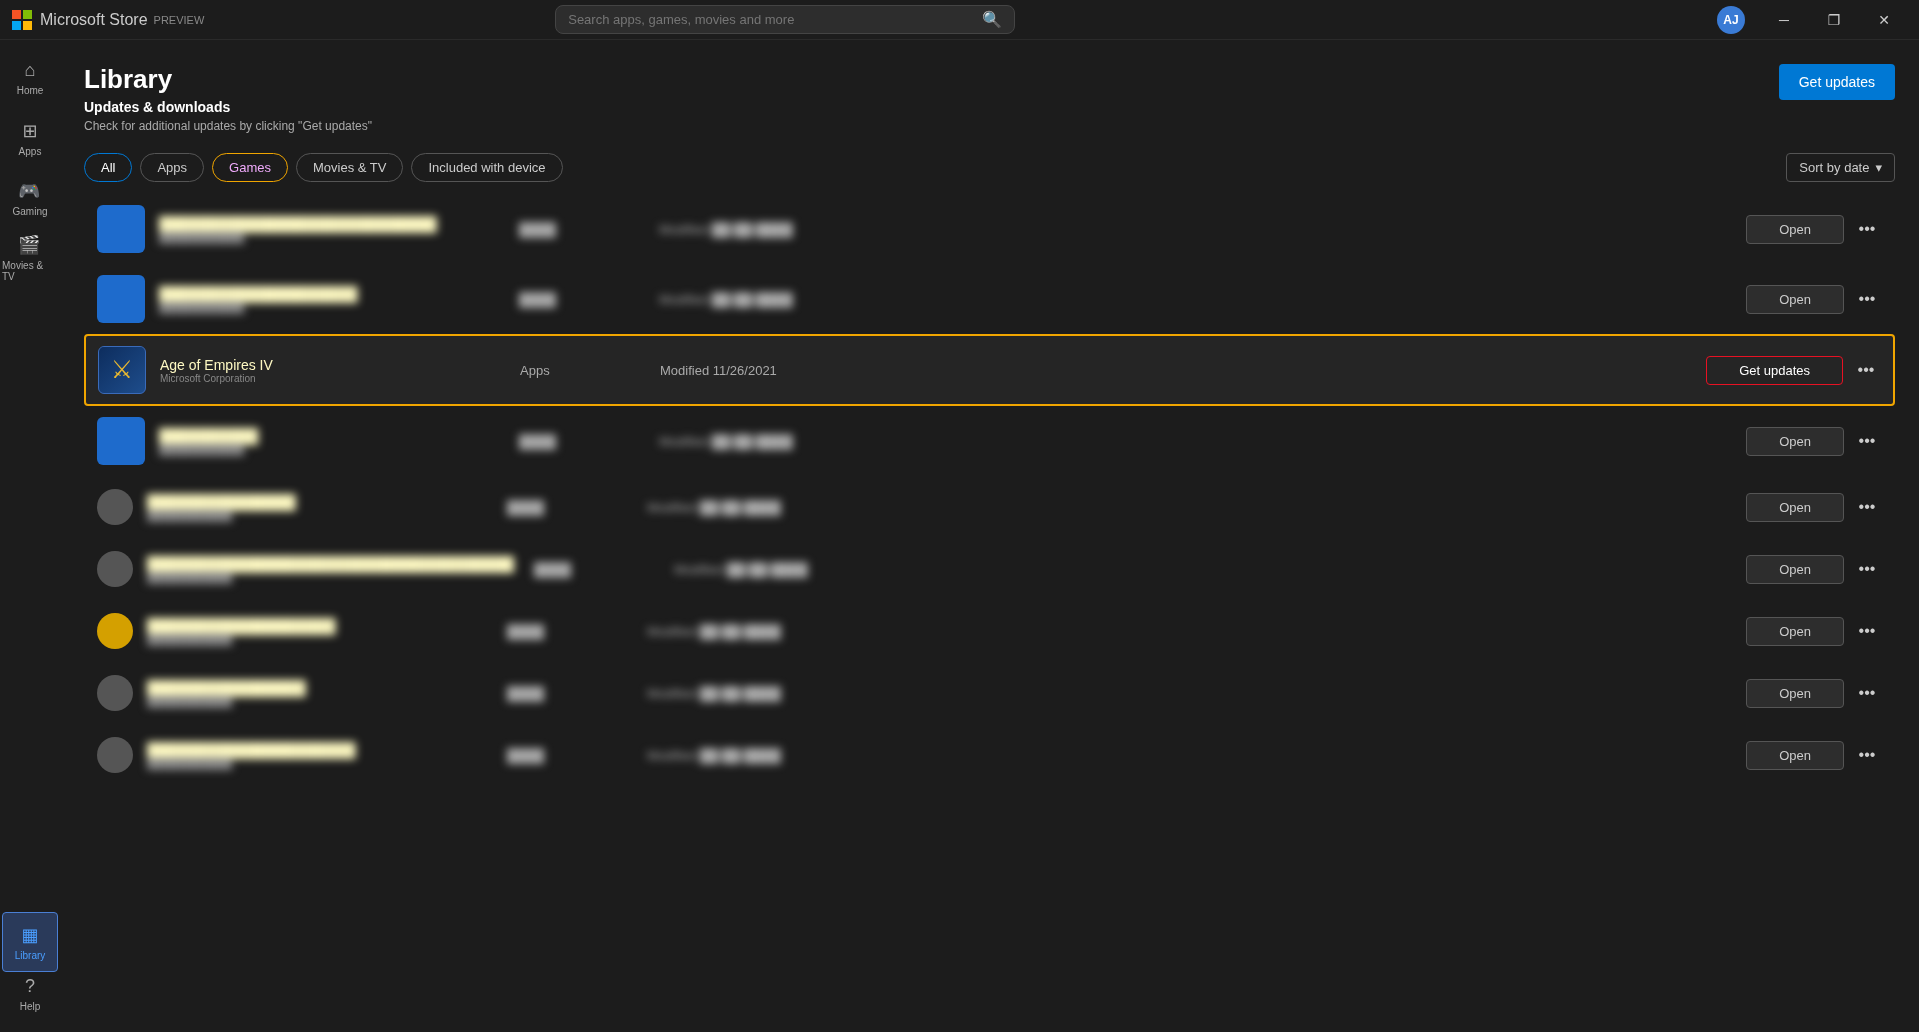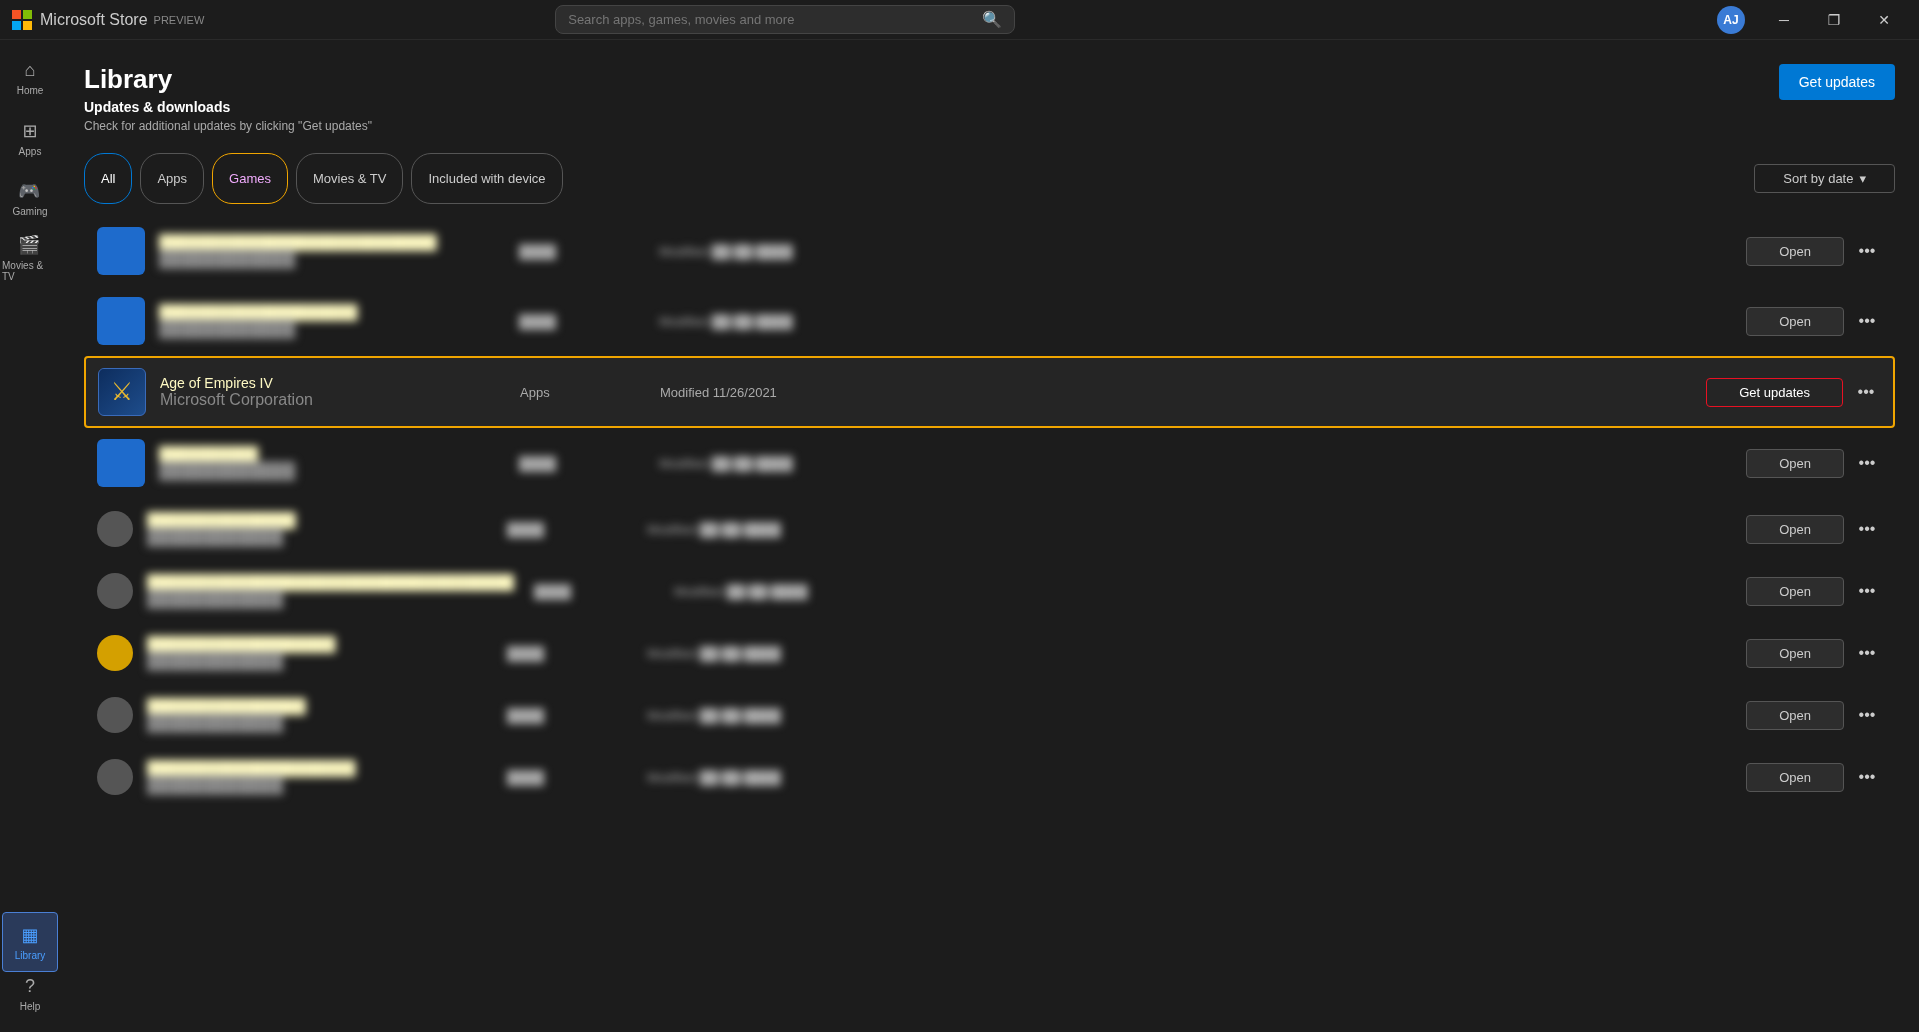--- a/index.html
+++ b/index.html
@@ -187,21 +187,21 @@
       align-items: center;
       justify-content: space-between;
       margin-bottom: 12px;
     }
     .filter-tabs {
       display: flex;
       gap: 8px;
       align-items: center;
     }
     .filter-tab {
-      padding: 17px 16px;
+      padding: 6px 16px;
       border-radius: 20px;
       border: 1px solid #555;
       background: transparent;
       color: #ccc;
       font-size: 13px;
       cursor: pointer;
     }
     .filter-tab.active {
       border-color: #0078d4;
       color: #fff;
@@ -211,21 +211,21 @@
       border-color: #f0a500;
       color: #f0abfc;
     }
     .sort-dropdown {
       display: flex;
       align-items: center;
       gap: 6px;
       background: transparent;
       border: 1px solid #555;
       color: #ccc;
-      padding: 6px 28px;
+      padding: 6px 12px;
       border-radius: 4px;
       font-size: 13px;
       cursor: pointer;
     }
 
     
     .library-list {
       flex: 1;
       overflow-y: auto;
     }
@@ -259,21 +259,21 @@
     }
     .list-item-info {
       flex: 0 0 340px;
     }
     .list-item-name {
       font-size: 14px;
       font-weight: 500;
       color: #fef9c3;
     }
     .list-item-publisher {
-      font-size: 16px;
+      font-size: 10px;
       color: #888;
     }
     .list-item-category {
       flex: 0 0 160px;
       font-size: 13px;
       color: #aaa;
       padding-left: 20px;
     }
     .list-item-date {
       flex: 1;

